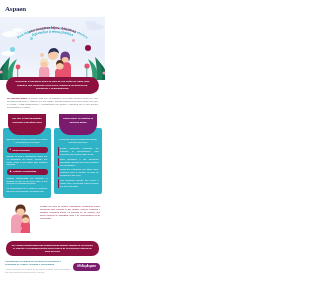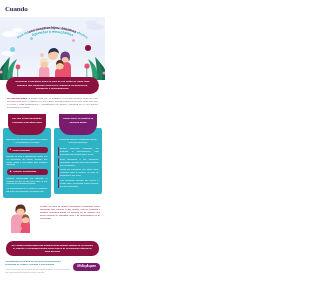--- a/index.html
+++ b/index.html
@@ -126,21 +126,21 @@
     border-radius:6px; padding:2.2px 4px;
     font-size:2.6px; font-weight:700; line-height:3px; white-space:nowrap;
   }
 </style>
 </head>
 <body>
 
 <div class="page">
 
   <div class="header">
-    <div class="logo">Cuando</div>
+    <div class="logo">Aspaen</div>
   </div>
 
   <div class="hero">
     <div class="cloud c1"></div>
     <div class="cloud c2"></div>
     <div class="cloud c3"></div>
     <div class="cloud c4"></div>
     <div class="cloud c5"></div>
     <div class="dot d1"></div>
     <div class="dot d2"></div>

